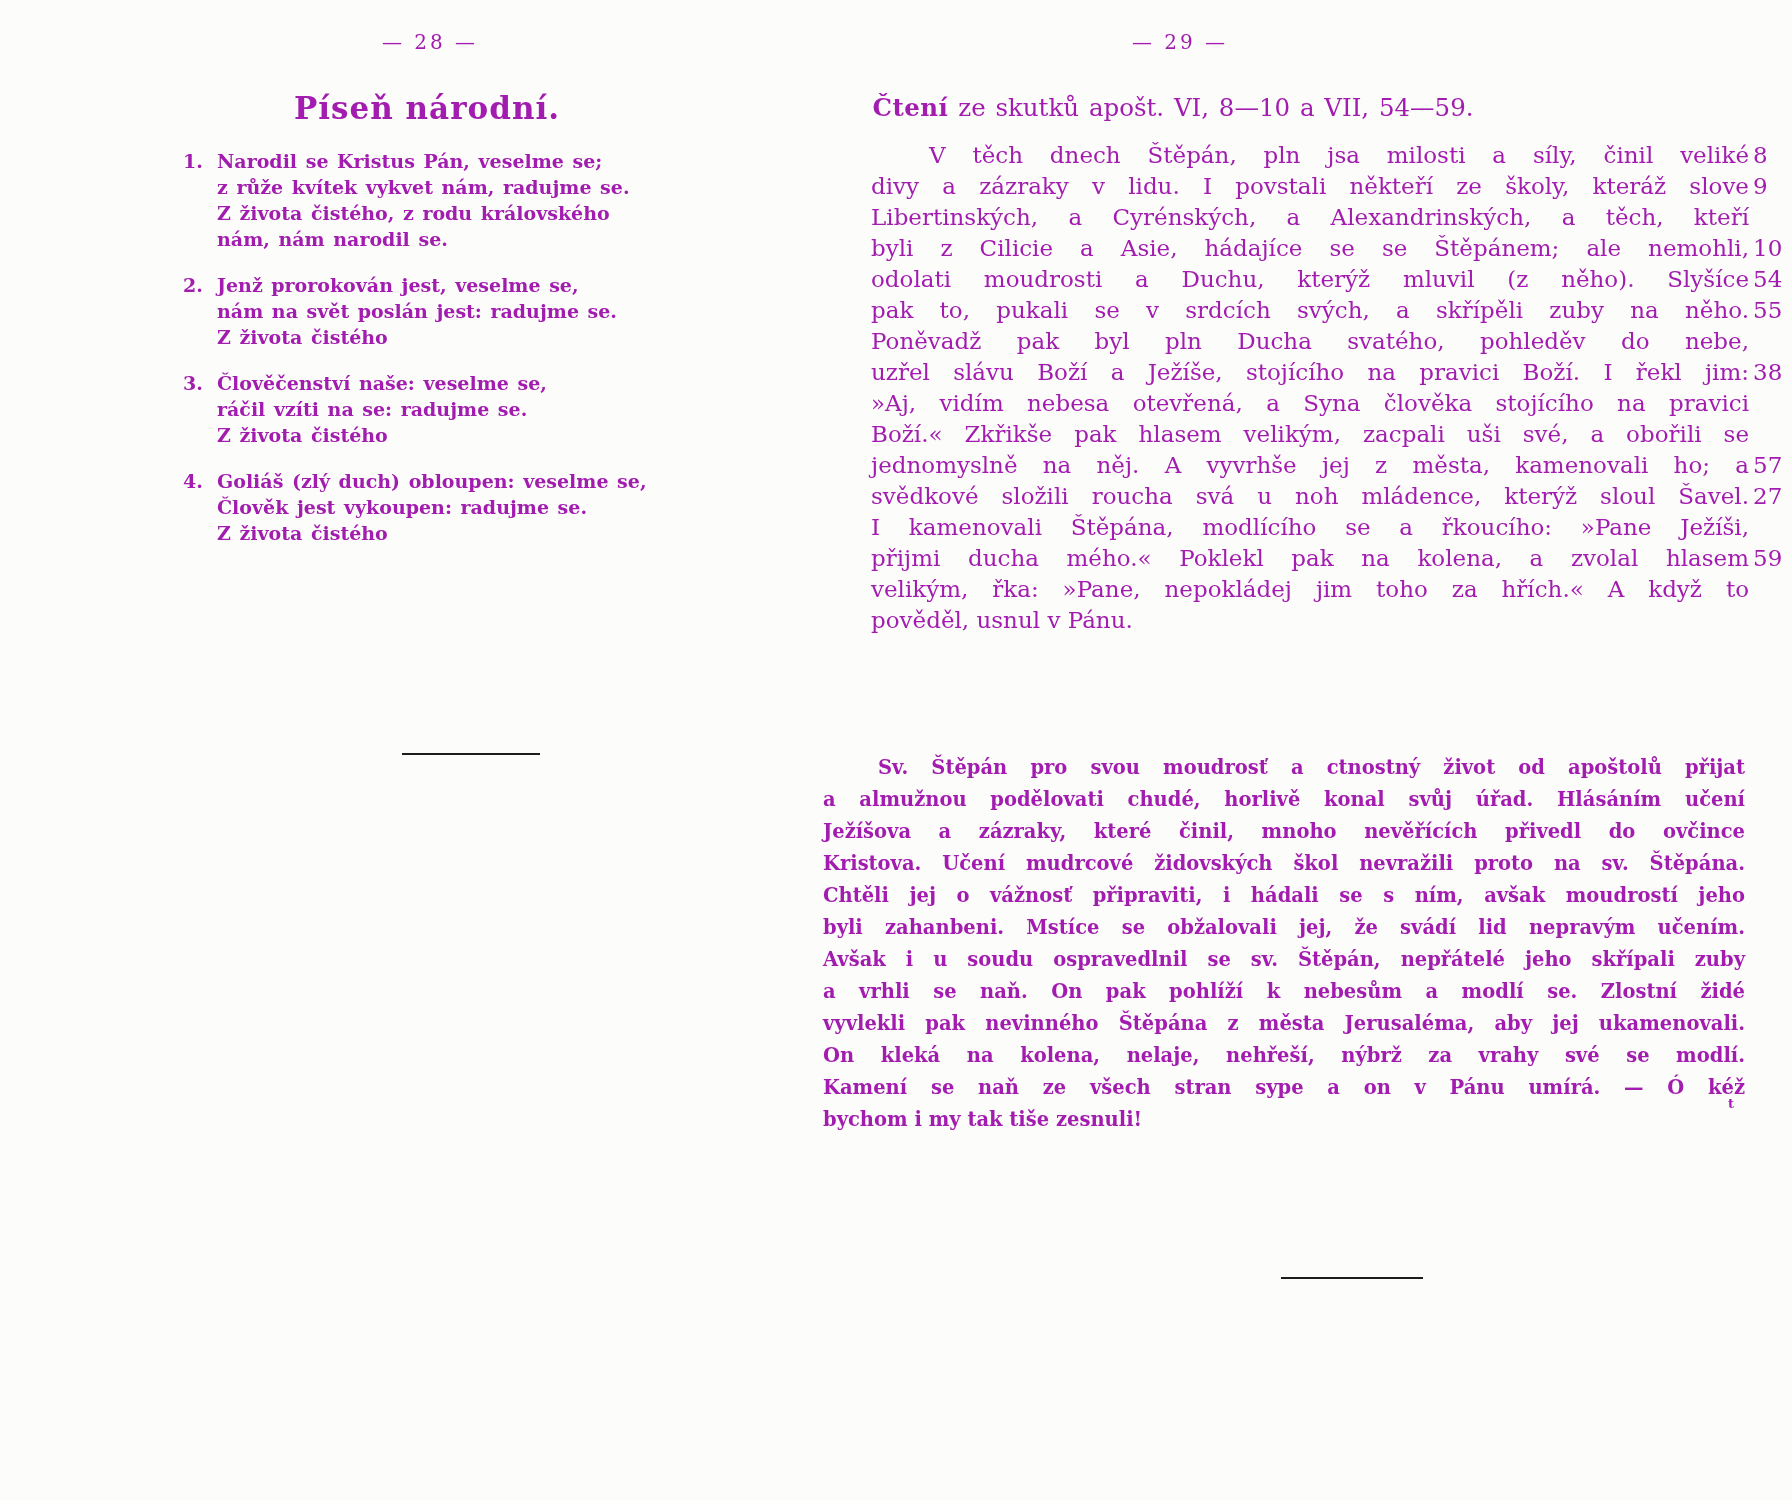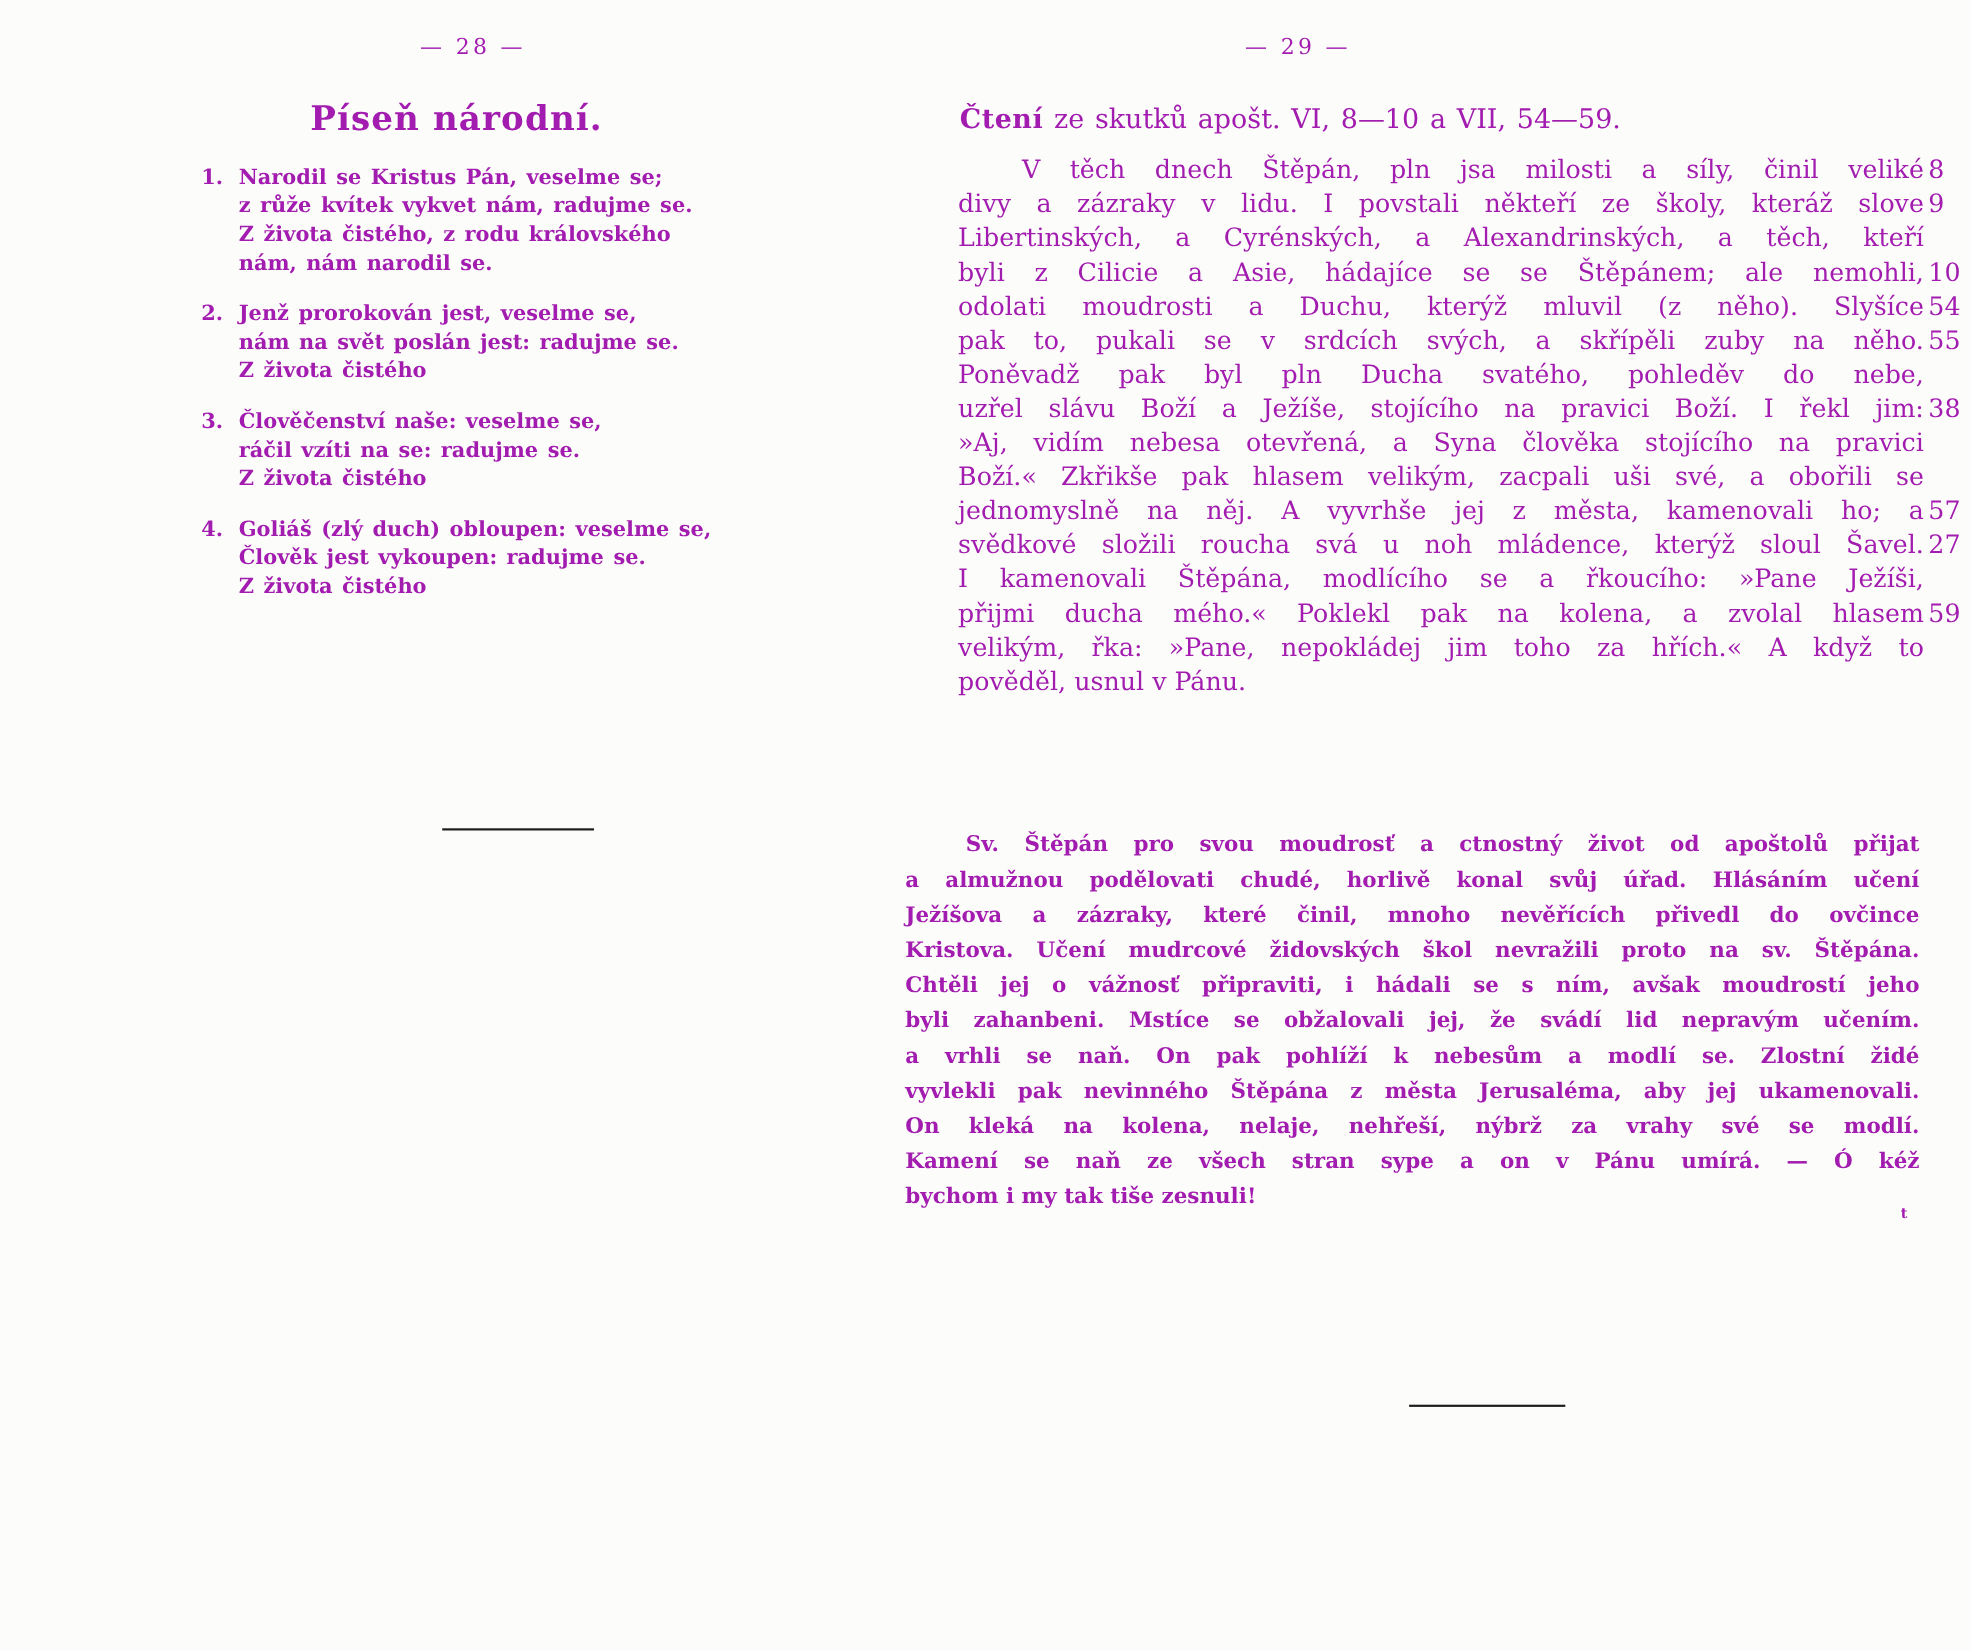--- a/index.html
+++ b/index.html
@@ -16,21 +16,21 @@
   .pagehead{
     position:absolute;top:30px;
     font-size:20px;letter-spacing:3px;
     text-align:center;width:240px;
   }
   .pagehead.left{left:310px;}
   .pagehead.right{left:1060px;}
 
   
   .ltitle{
-    position:absolute;left:185px;top:90px;width:460px;
+    position:absolute;left:197px;top:90px;width:460px;
     text-align:center;font-weight:bold;font-size:31px;
     letter-spacing:1px;
   }
   .verses{
     position:absolute;left:183px;top:148px;width:520px;
     font-weight:bold;font-size:19px;
   }
   .verse{display:flex;margin-bottom:20px;}
   .verse .num{width:34px;flex:none;line-height:26px;}
   .vlines{flex:1;}
@@ -148,20 +148,21 @@
       <div class="rline noj"><span class="rtext">pověděl, usnul v Pánu.</span></div>
     </div>
 
   <div class="commentary">
       <div class="cline ind"><span class="ctext">Sv. Štěpán pro svou moudrosť a ctnostný život od apoštolů přijat</span></div>
       <div class="cline"><span class="ctext">a almužnou podělovati chudé, horlivě konal svůj úřad. Hlásáním učení</span></div>
       <div class="cline"><span class="ctext">Ježíšova a zázraky, které činil, mnoho nevěřících přivedl do ovčince</span></div>
       <div class="cline"><span class="ctext">Kristova. Učení mudrcové židovských škol nevražili proto na sv. Štěpána.</span></div>
       <div class="cline"><span class="ctext">Chtěli jej o vážnosť připraviti, i hádali se s ním, avšak moudrostí jeho</span></div>
       <div class="cline"><span class="ctext">byli zahanbeni. Mstíce se obžalovali jej, že svádí lid nepravým učením.</span></div>
+      <div class="cline"><span class="ctext">Avšak i u soudu ospravedlnil se sv. Štěpán, nepřátelé jeho skřípali zuby</span></div>
       <div class="cline"><span class="ctext">a vrhli se naň. On pak pohlíží k nebesům a modlí se. Zlostní židé</span></div>
       <div class="cline"><span class="ctext">vyvlekli pak nevinného Štěpána z města Jerusaléma, aby jej ukamenovali.</span></div>
       <div class="cline"><span class="ctext">On kleká na kolena, nelaje, nehřeší, nýbrž za vrahy své se modlí.</span></div>
       <div class="cline"><span class="ctext">Kamení se naň ze všech stran sype a on v Pánu umírá. — Ó kéž</span></div>
       <div class="cline noj"><span class="ctext">bychom i my tak tiše zesnuli!</span></div>
     </div>
 
   <div class="rule right-rule"></div>
 
   <div class="pmark">t</div>

